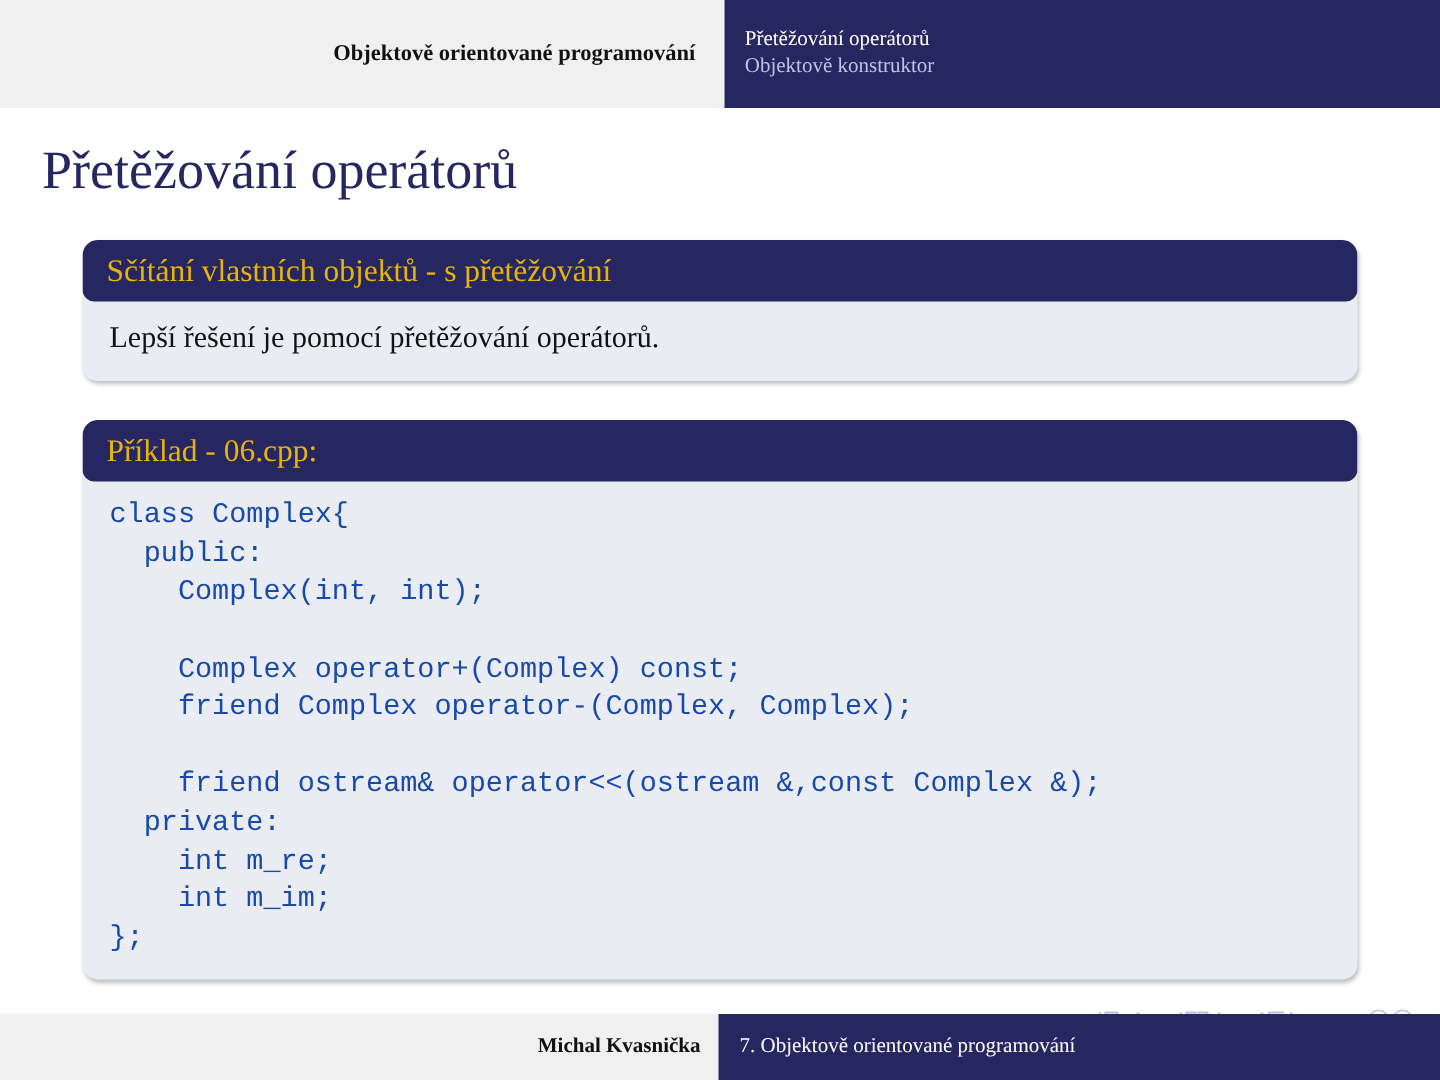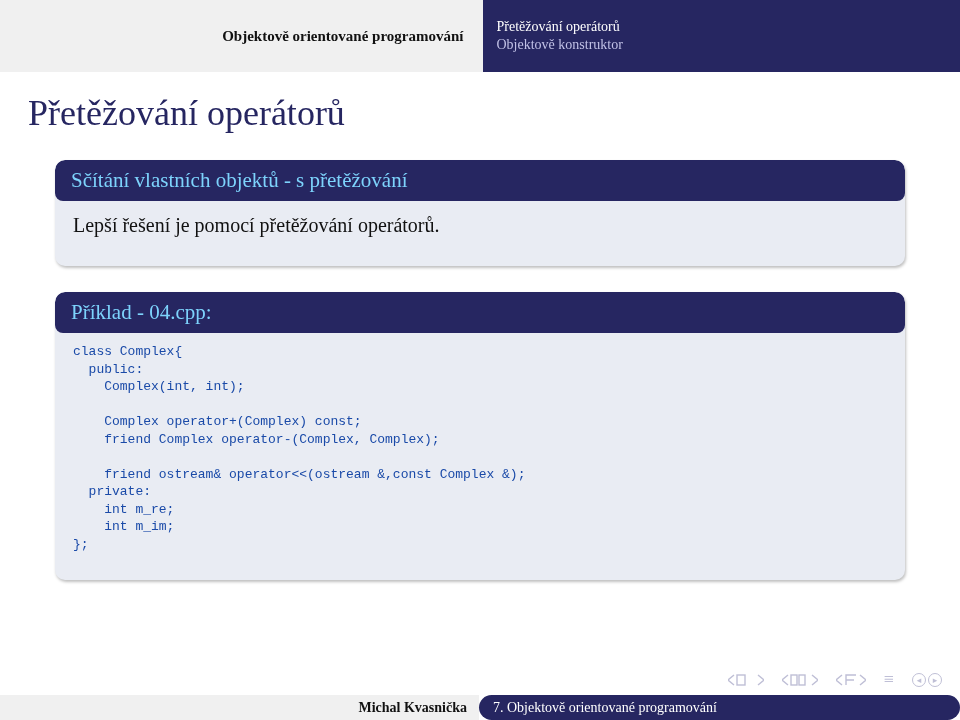--- a/index.html
+++ b/index.html
@@ -57,65 +57,64 @@
 
   .block {
     margin-bottom: 26px;
     border-radius: 10px;
     overflow: hidden;
     box-shadow: 1px 2px 3px rgba(0,0,0,0.25);
     background: #e9ecf3;
   }
   .block-head {
     background: #262661;
-    color: #7dd3fc;
+    color: #eab308;
     padding: 8px 16px 8px 16px;
     font-size: 21px;
     border-radius: 10px 10px 8px 8px;
   }
   .block-body {
-    padding: 10px 18px 26px 18px;
+    padding: 10px 18px 14px 18px;
     font-size: 20px;
     color: #111;
     line-height: 1.45;
   }
   .block-body.code {
     font-family: 'Courier New', Courier, monospace;
-    font-size: 13px;
+    font-size: 19px;
     white-space: pre;
     color: #1a4aa8;
     line-height: 1.35;
   }
 
   
   .footer {
     position: absolute;
     left: 0; right: 0; bottom: 0;
-    height: 25px;
+    height: 44px;
     display: flex;
     font-size: 14px;
   }
   .footer-left {
     flex: 1;
     background: #f0f0f0;
     display: flex;
     align-items: center;
     justify-content: flex-end;
     padding-right: 12px;
     color: #111;
     font-weight: 600;
   }
   .footer-right {
     flex: 1;
     background: #262661;
     display: flex;
     align-items: center;
     padding-left: 14px;
     color: #fff;
-    border-radius: 14px;
   }
 
   
   .nav-syms {
     position: absolute;
     bottom: 30px;
     right: 18px;
     display: flex;
     gap: 18px;
     align-items: center;
@@ -151,21 +150,21 @@
 <div class="page-title">Přetěžování operátorů</div>
 
 <div class="blocks">
 
   <div class="block">
     <div class="block-head">Sčítání vlastních objektů - s přetěžování</div>
     <div class="block-body">Lepší řešení je pomocí přetěžování operátorů.</div>
   </div>
 
   <div class="block">
-    <div class="block-head">Příklad - 04.cpp:</div>
+    <div class="block-head">Příklad - 06.cpp:</div>
     <div class="block-body code">class Complex{
   public:
     Complex(int, int);
 
     Complex operator+(Complex) const;
     friend Complex operator-(Complex, Complex);
 
     friend ostream&amp; operator&lt;&lt;(ostream &amp;,const Complex &amp;);
   private:
     int m_re;

